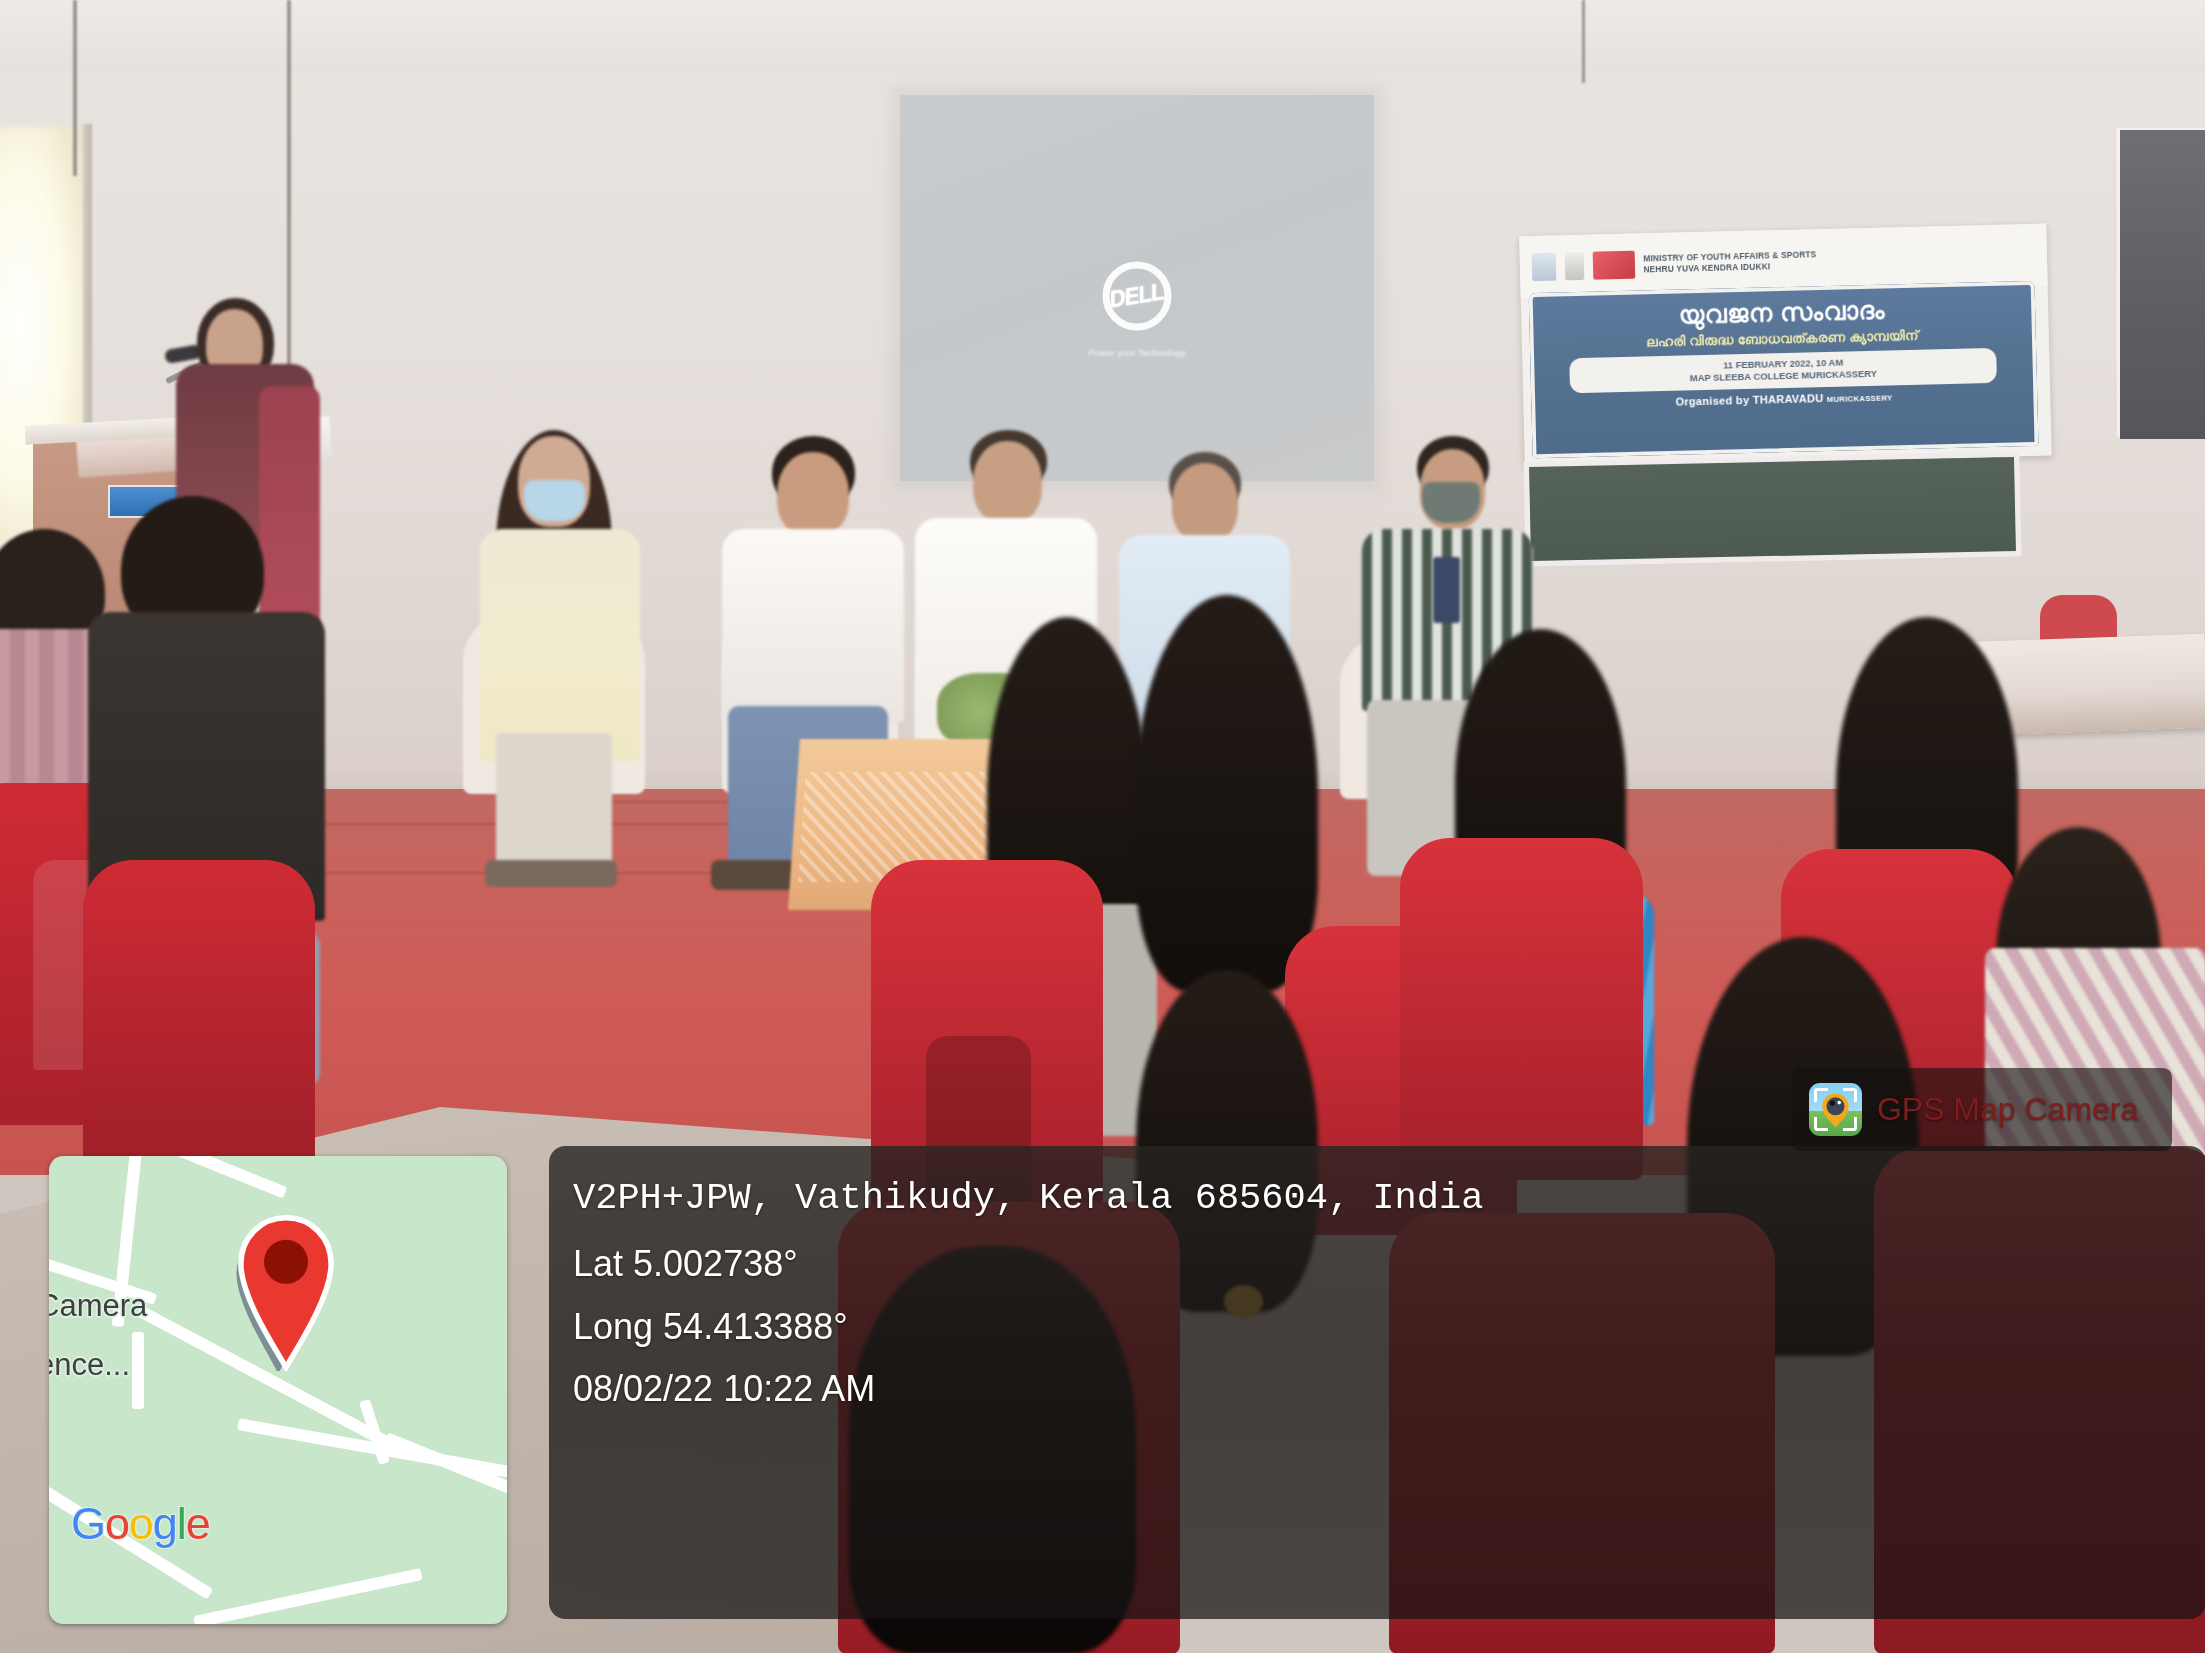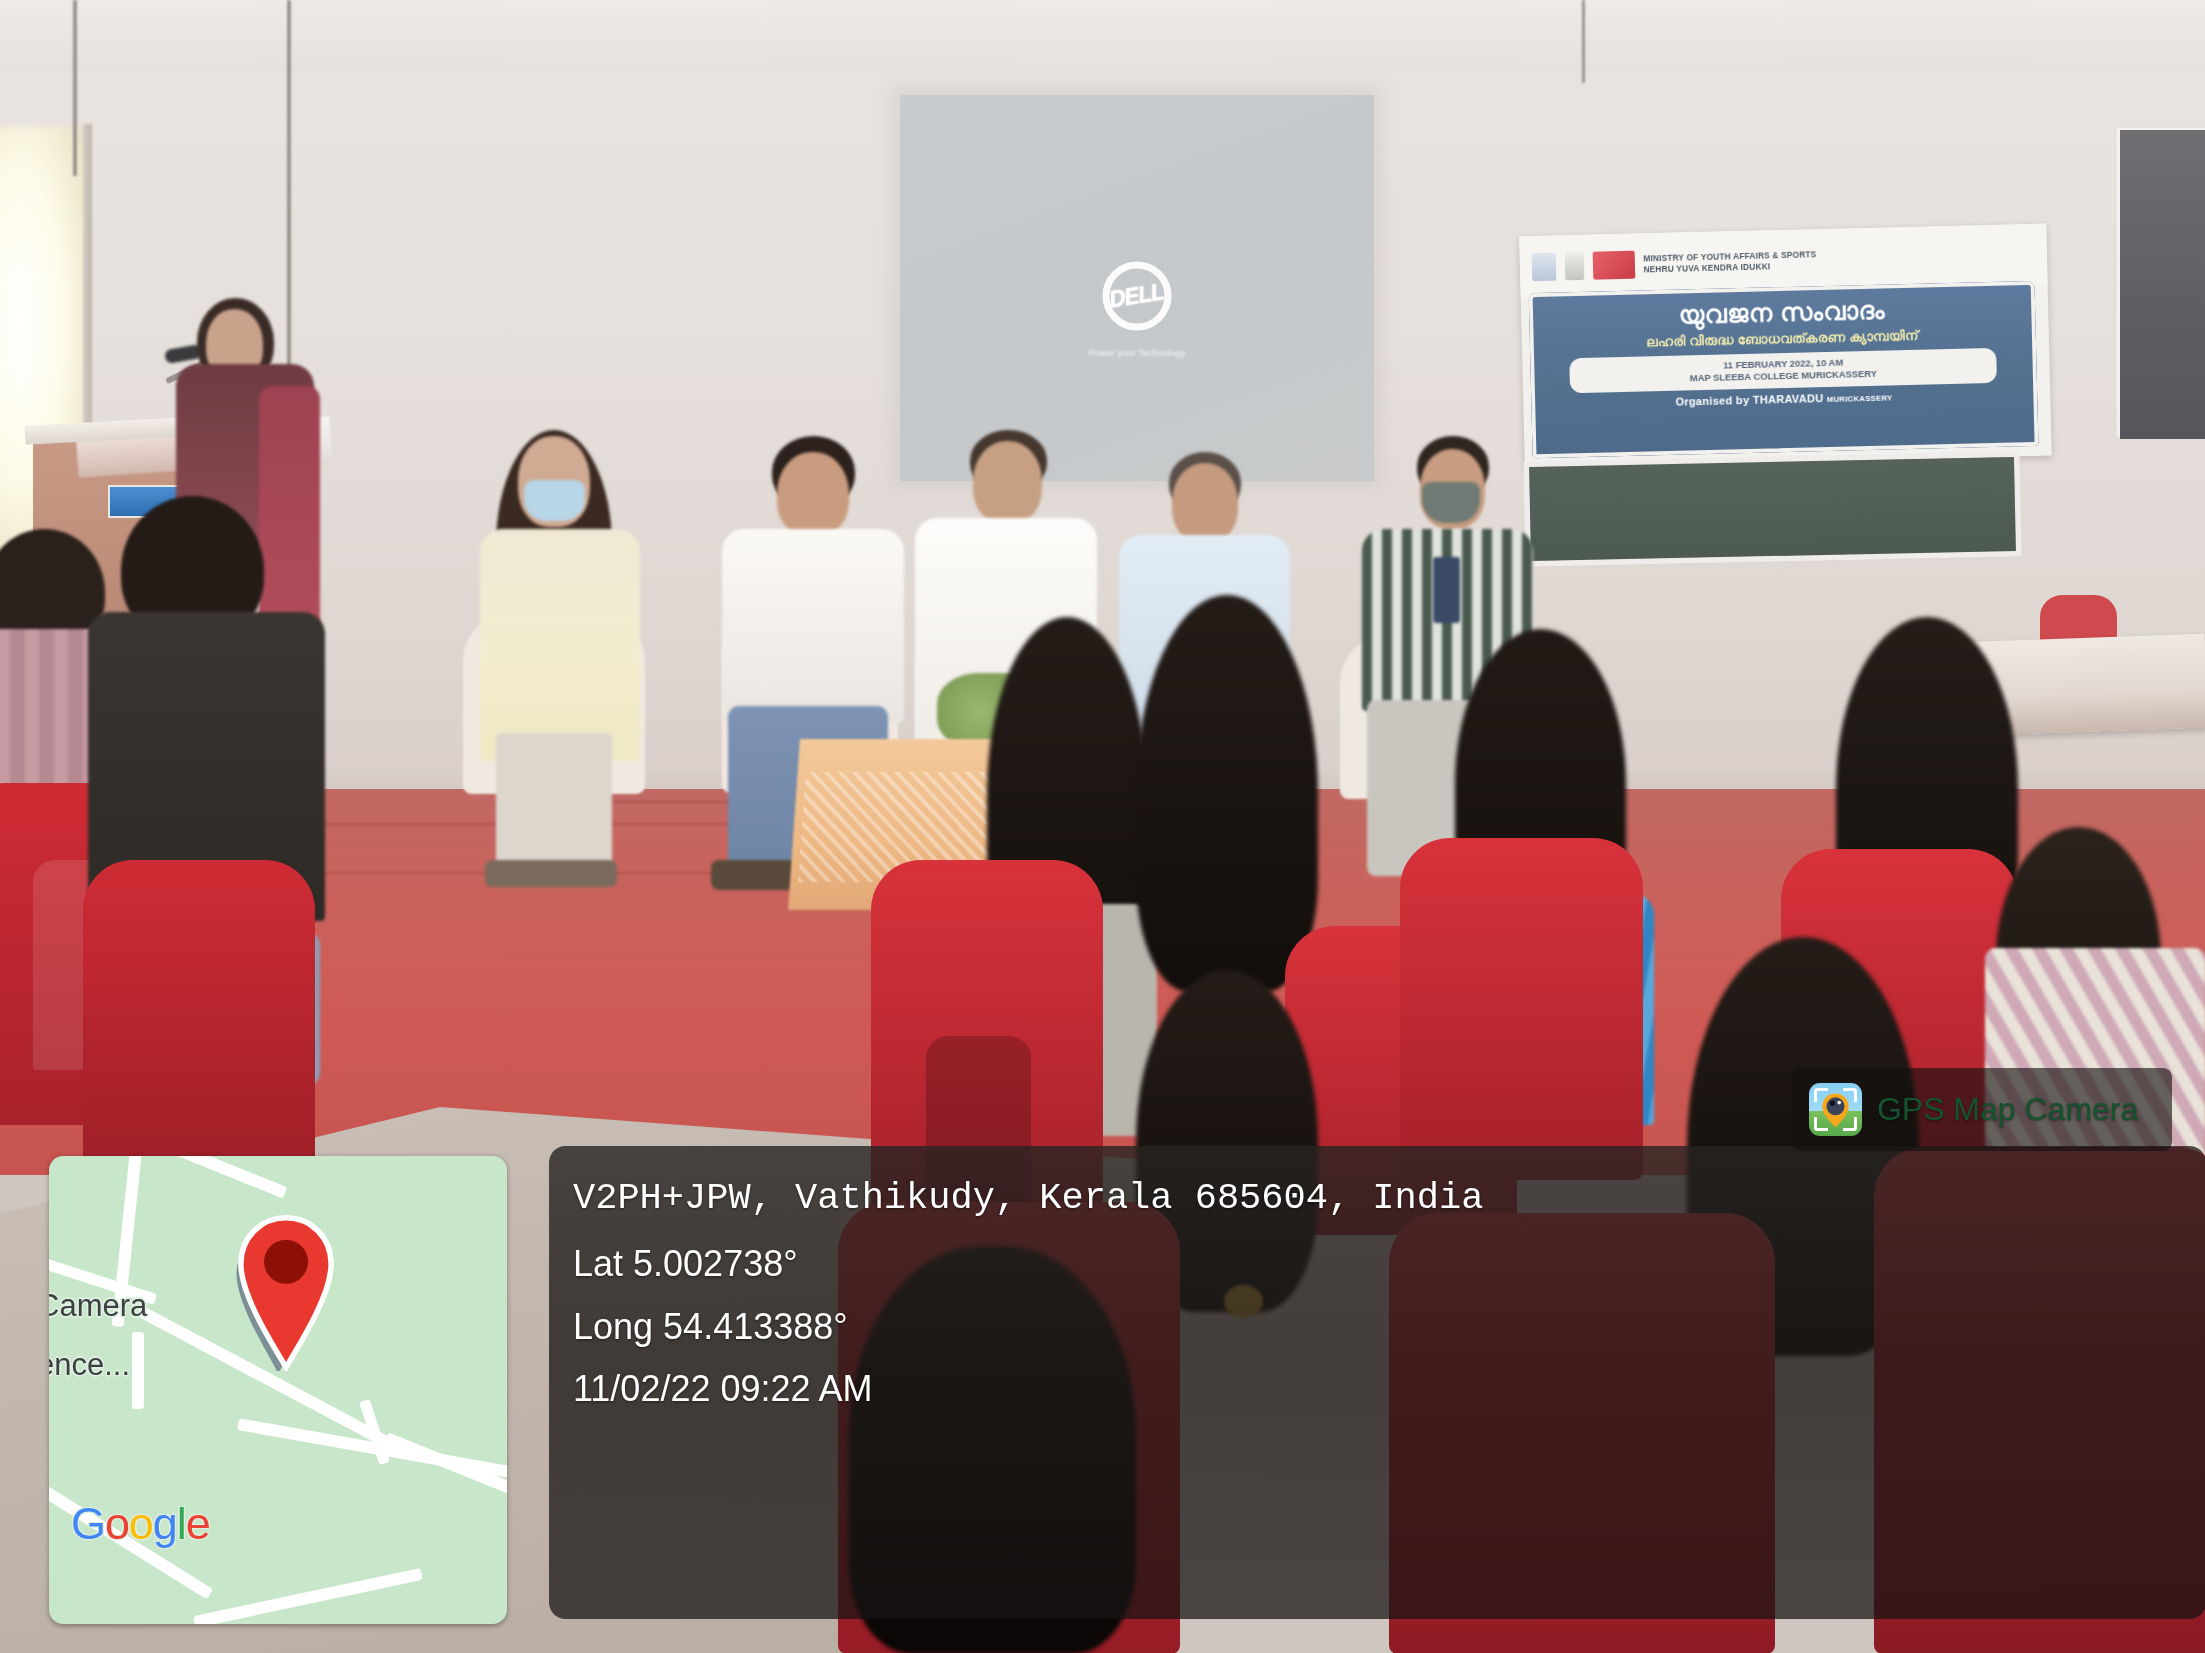--- a/index.html
+++ b/index.html
@@ -206,21 +206,21 @@
   #gps-badge{
     position:absolute;left:1792px;top:1068px;width:380px;height:83px;
     border-radius:8.8px;background:rgba(20,16,15,.62);
     display:flex;align-items:center;gap:15.4px;padding:0 16.5px;box-sizing:border-box;
   }
   #gps-badge-icon{
     width:53px;height:53px;border-radius:11px;position:relative;flex:none;
     background:linear-gradient(180deg,#87cdf2 0%,#9fdcf6 52%,#7cc05a 52%,#55a84a 100%);
     overflow:hidden;
   }
-  #gps-badge-label{font-size:32px;font-weight:500;color:#14532d;white-space:nowrap;
+  #gps-badge-label{font-size:32px;font-weight:500;color:#7f1d1d;white-space:nowrap;
     text-shadow:0 1.1px 2.2px rgba(0,0,0,.5);}
   .brk{position:absolute;border:3.3px solid #fff;width:11px;height:11px;}
 </style>
 </head>
 <body>
 
 <div id="stage">
 
   <div id="wall" class="layer"></div>
   <div id="ceiling" class="layer"></div>
@@ -388,21 +388,21 @@
 
     <div id="google-logo">
       <span>G</span><span>o</span><span>o</span><span>g</span><span>l</span><span>e</span>
     </div>
   </div>
 
   <div id="info-panel">
     <div class="line addr">V2PH+JPW, Vathikudy, Kerala 685604, India</div>
     <div class="line small">Lat 5.002738°</div>
     <div class="line small">Long 54.413388°</div>
-    <div class="line small">11/02/22 09:22 AM</div>
+    <div class="line small">08/02/22 10:22 AM</div>
   </div>
 
   <div id="gps-badge">
     <div id="gps-badge-icon">
       <div class="brk" style="left:5px;top:5px;border-right:none;border-bottom:none;border-radius:3.3px 0 0 0;"></div>
       <div class="brk" style="right:5px;top:5px;border-left:none;border-bottom:none;border-radius:0 3.3px 0 0;"></div>
       <div class="brk" style="left:5px;bottom:5px;border-right:none;border-top:none;border-radius:0 0 0 3.3px;"></div>
       <div class="brk" style="right:5px;bottom:5px;border-left:none;border-top:none;border-radius:0 0 3.3px 0;"></div>
       <svg viewBox="0 0 100 100" style="position:absolute;left:0;top:0;width:100%;height:100%;">
         <path d="M50 20 C64 20 75 31 75 45 C75 60 57 76 50 84 C43 76 25 60 25 45 C25 31 36 20 50 20 Z" fill="#f6a81c"></path>

